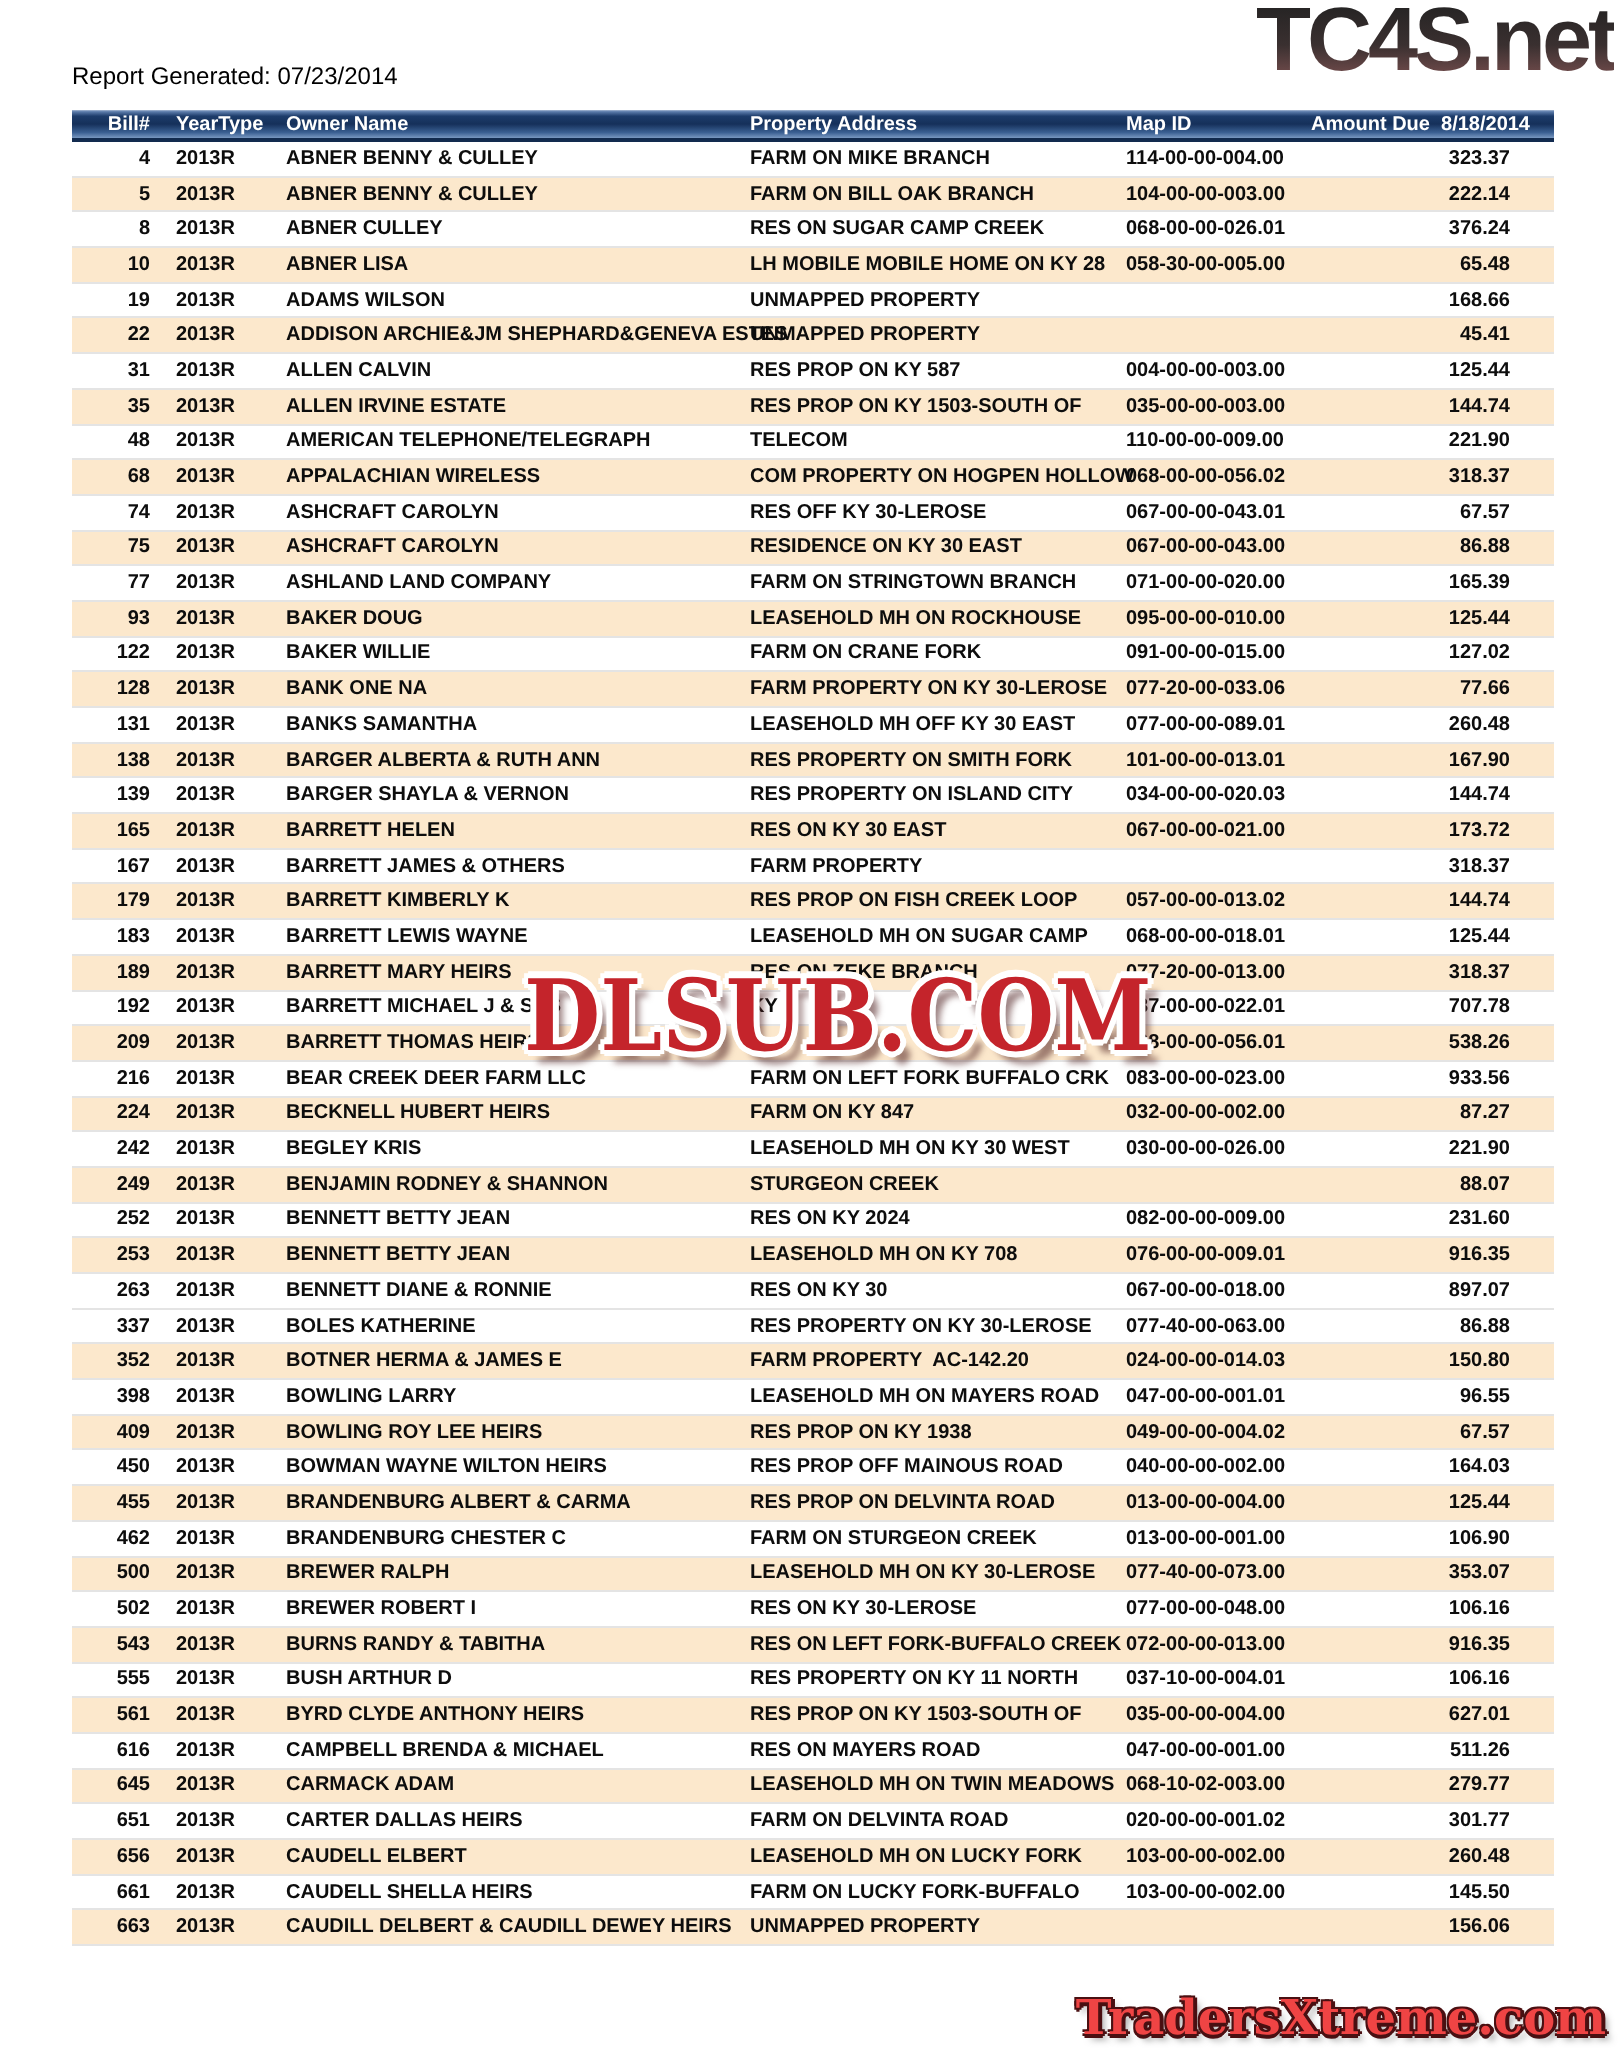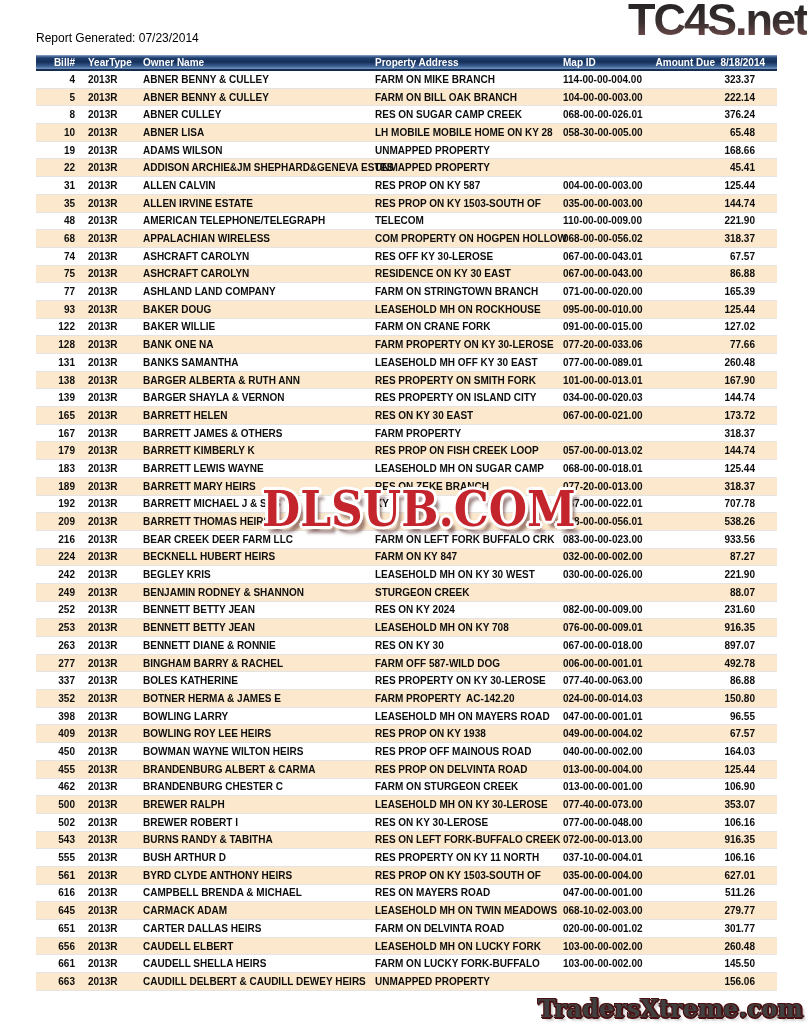--- a/index.html
+++ b/index.html
@@ -47,21 +47,21 @@
     font-family:"DejaVu Serif", serif; font-weight:bold; font-size:44px;
     letter-spacing:0px; color:#c4242b; transform:scaleY(1.12); transform-origin:top left;
     text-shadow:
       -3px 0 0 #fff, 3px 0 0 #fff, 0 -3px 0 #fff, 0 3px 0 #fff,
       -2px -2px 0 #fff, 2px -2px 0 #fff, -2px 2px 0 #fff, 2px 2px 0 #fff,
       5px 6px 3px rgba(80,35,35,0.55);
   }
   .wm-bottom {
     position:absolute; right:8px; top:994px;
     font-family:"DejaVu Serif", serif; font-weight:bold; font-size:24px;
-    color:#404040;
+    color:#ef4444;
     text-shadow:
       -1px -1px 0 #4a1012, 1px -1px 0 #4a1012, -1px 1px 0 #4a1012,
       1px 1px 0 #4a1012, 2px 0 0 #4a1012, 0 2px 0 #4a1012,
       3px 3px 3px rgba(90,90,90,0.5);
   }
 </style>
 </head>
 <body>
 
 <div class="page">
@@ -348,28 +348,20 @@
             <td class="c-amount">916.35</td>
           </tr>
           <tr>
             <td class="c-bill">263</td>
             <td class="c-year">2013R</td>
             <td class="c-owner">BENNETT DIANE &amp; RONNIE</td>
             <td class="c-addr">RES ON KY 30</td>
             <td class="c-mapid">067-00-00-018.00</td>
             <td class="c-amount">897.07</td>
           </tr>
-          <tr class="shaded">
-            <td class="c-bill">277</td>
-            <td class="c-year">2013R</td>
-            <td class="c-owner">BINGHAM BARRY &amp; RACHEL</td>
-            <td class="c-addr">FARM OFF 587-WILD DOG</td>
-            <td class="c-mapid">006-00-00-001.01</td>
-            <td class="c-amount">492.78</td>
-          </tr>
           <tr>
             <td class="c-bill">337</td>
             <td class="c-year">2013R</td>
             <td class="c-owner">BOLES KATHERINE</td>
             <td class="c-addr">RES PROPERTY ON KY 30-LEROSE</td>
             <td class="c-mapid">077-40-00-063.00</td>
             <td class="c-amount">86.88</td>
           </tr>
           <tr class="shaded">
             <td class="c-bill">352</td>

